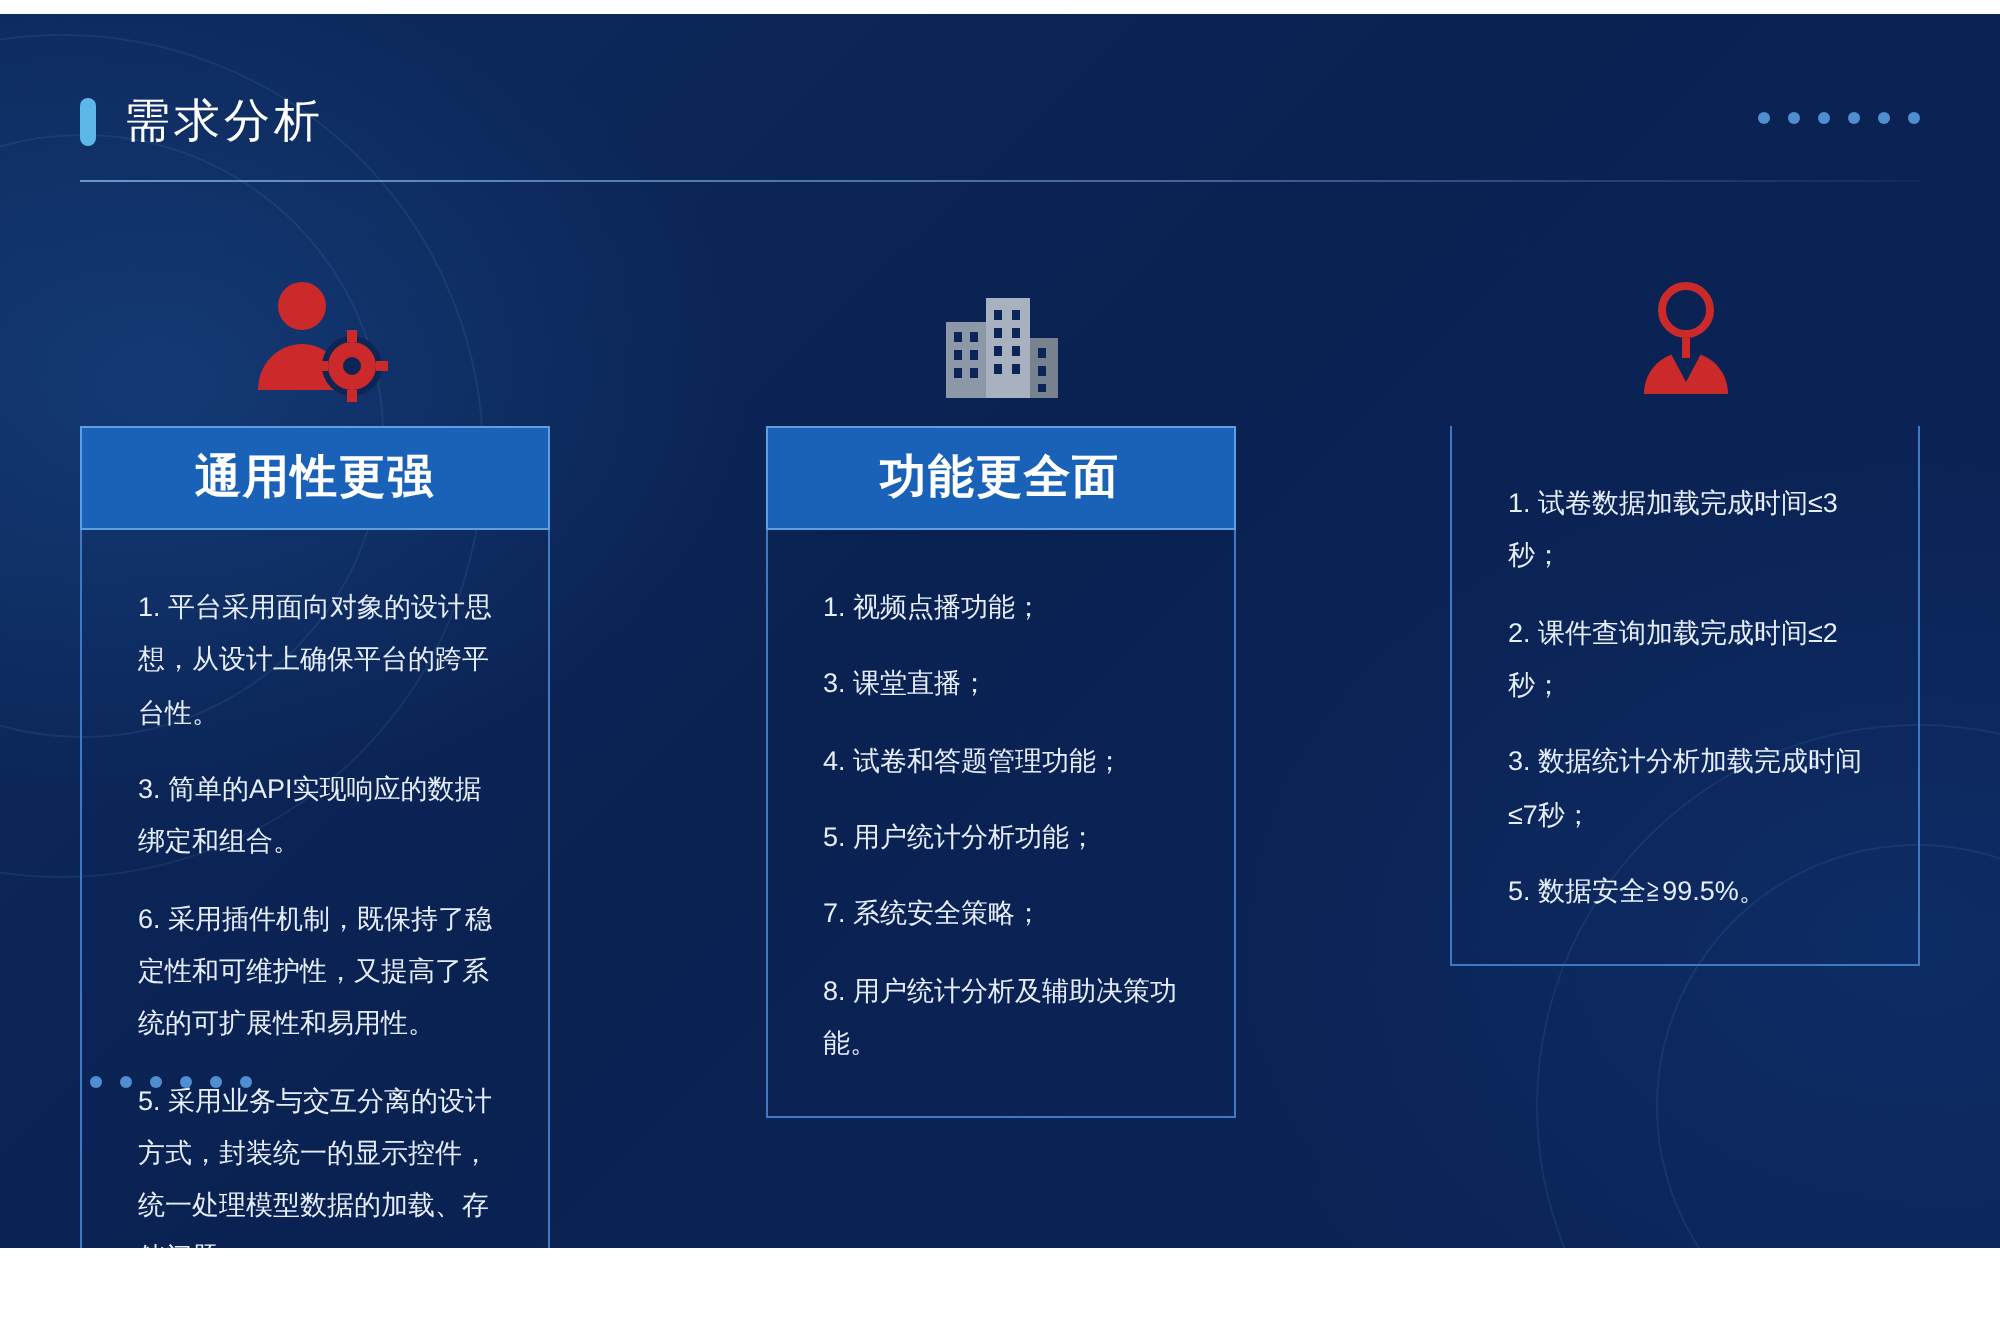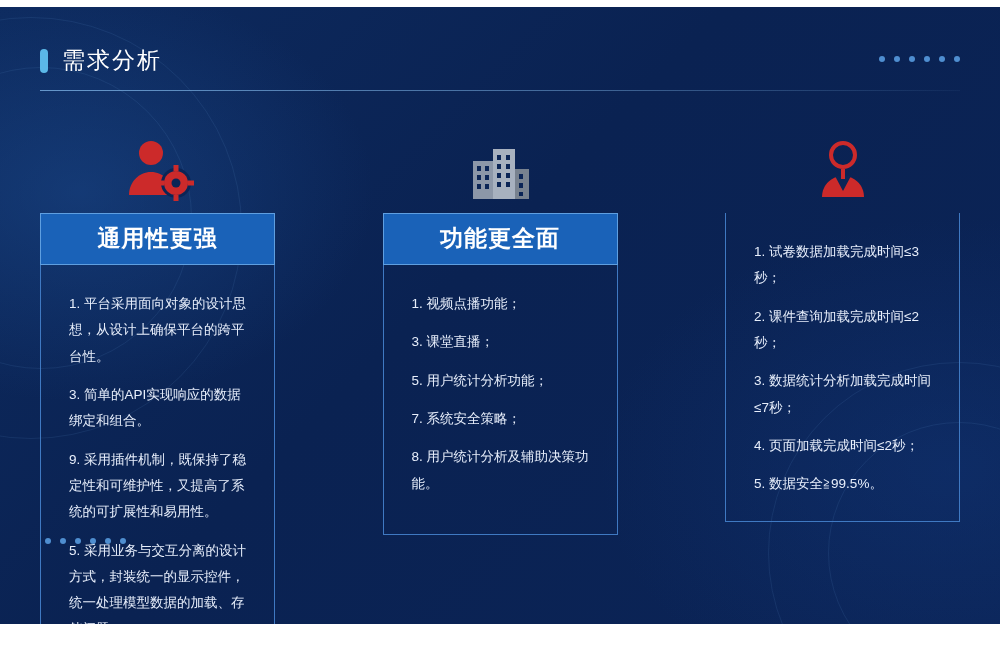--- a/index.html
+++ b/index.html
@@ -190,21 +190,21 @@
             <rect x="52.5" y="56" width="5" height="6"></rect>
             <rect x="37" y="41.5" width="6" height="5"></rect>
             <rect x="67" y="41.5" width="6" height="5"></rect>
           </g>
         </svg>
       </div>
       <div class="card-head">通用性更强</div>
       <div class="card-body">
         <p>1. 平台采用面向对象的设计思想，从设计上确保平台的跨平台性。</p>
         <p>3. 简单的API实现响应的数据绑定和组合。</p>
-        <p>9. 采用插件机制，既保持了稳定性和可维护性，又提高了系统的可扩展性和易用性。</p>
+        <p>6. 采用插件机制，既保持了稳定性和可维护性，又提高了系统的可扩展性和易用性。</p>
         <p>5. 采用业务与交互分离的设计方式，封装统一的显示控件，统一处理模型数据的加载、存储问题。</p>
       </div>
     </div>
 
     <div class="col col-2">
       <div class="icon-area">
         <svg width="74" height="66" viewBox="0 0 74 66">
           <g fill="#8c97a8">
             <rect x="10" y="22" width="20" height="38"></rect>
             <rect x="30" y="10" width="22" height="50" fill="#a7b1bf"></rect>
@@ -228,38 +228,38 @@
             <rect x="56" y="35" width="4" height="5"></rect>
             <rect x="56" y="44" width="4" height="5"></rect>
             <rect x="56" y="53" width="4" height="4"></rect>
           </g>
         </svg>
       </div>
       <div class="card-head">功能更全面</div>
       <div class="card-body spaced">
         <p>1. 视频点播功能；</p>
         <p>3. 课堂直播；</p>
+        <p>4. 试卷和答题管理功能；</p>
         <p>5. 用户统计分析功能；</p>
         <p>7. 系统安全策略；</p>
         <p>8. 用户统计分析及辅助决策功能。</p>
       </div>
     </div>
 
     <div class="col col-3">
       <div class="icon-area">
         <svg width="74" height="66" viewBox="0 0 74 66">
           <circle cx="37" cy="16" r="12" fill="none" stroke="#cc2a2a" stroke-width="4"></circle>
           <path d="M16 58c0-12 9.5-21 21-21s21 9 21 21z" fill="#cc2a2a"></path>
           <path d="M29 37 L37 52 L45 37 Z" fill="#0b2556"></path>
           <rect x="35" y="30" width="4" height="10" fill="#cc2a2a"></rect>
         </svg>
       </div>
       <div class="card-body spaced">
         <p>1. 试卷数据加载完成时间≤3秒；</p>
         <p>2. 课件查询加载完成时间≤2秒；</p>
         <p>3. 数据统计分析加载完成时间≤7秒；</p>
-        <p>4. 页面加载完成时间≤2秒；</p>
         <p>5. 数据安全≧99.5%。</p>
       </div>
     </div>
 
   </div>
 </div>
 
 </body></html>

